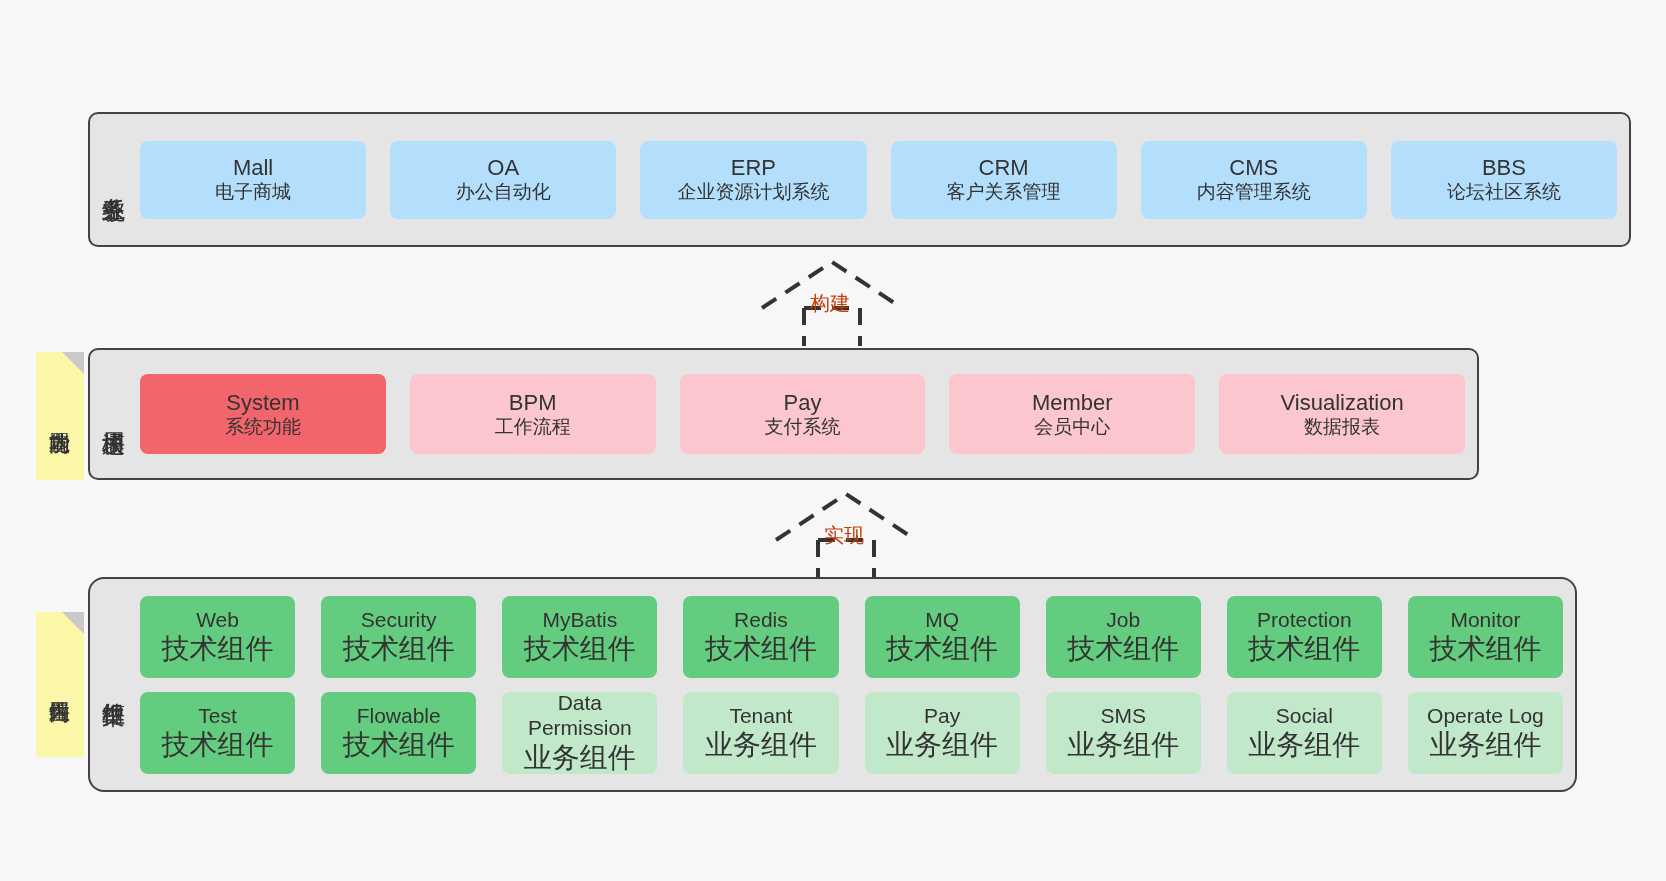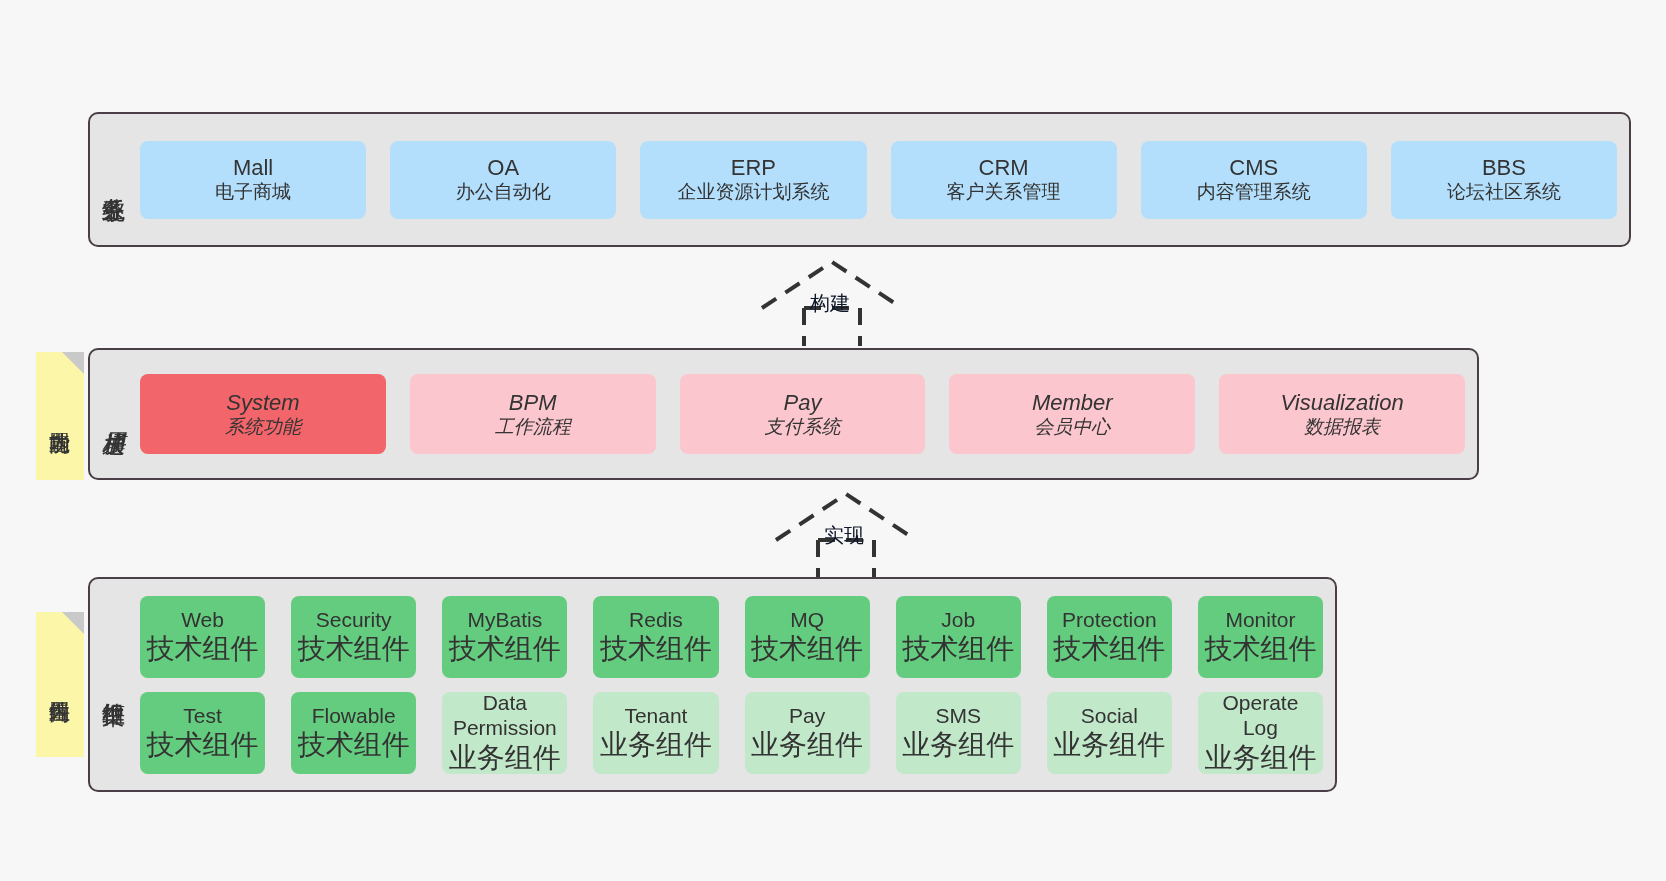--- a/index.html
+++ b/index.html
@@ -93,32 +93,32 @@
   }
   #layer-business .cell-row { height: 78px; }
   #layer-business .cell { background: #b3dffc; }
 
   
   #layer-modules {
     left: 88px;
     top: 348px;
     width: 1391px;
     height: 132px;
-    font-style: italic;
   }
   #layer-modules .cell-row { height: 80px; }
   .cell.pink-strong { background: #f2656b; }
   .cell.pink-soft   { background: #fbc6cd; }
 
   
   #layer-framework {
     left: 88px;
     top: 577px;
-    width: 1249px;
+    width: 1489px;
     height: 215px;
+    border-radius: 16px;
   }
   #layer-framework .layer-body { gap: 14px; padding-top: 12px; padding-bottom: 12px; }
   #layer-framework .cell-row { height: 82px; gap: 26px; }
   .cell.green-strong { background: #64cc7f; }
   .cell.green-soft   { background: #c2e8ca; }
   #layer-framework .cell .en { font-size: 21px; }
   #layer-framework .cell .cn { font-size: 28px; }
 
   
   .sticky {
@@ -150,21 +150,21 @@
   #sticky-comp  { left: 36px; top: 612px; height: 145px; }
 
   
   .uml-arrow {
     position: absolute;
   }
   .uml-arrow svg { display: block; overflow: visible; }
   .uml-label {
     position: absolute;
     font-size: 20px;
-    color: #0f172a;
+    color: #c2410c;
     background: transparent;
     white-space: nowrap;
   }
   #arrow-build { left: 752px; top: 258px; width: 160px; height: 88px; }
   #arrow-build .uml-label { left: 58px; top: 32px; }
   #arrow-impl  { left: 766px; top: 490px; width: 160px; height: 88px; }
   #arrow-impl  .uml-label { left: 58px; top: 32px; }
 </style>
 </head>
 <body>

